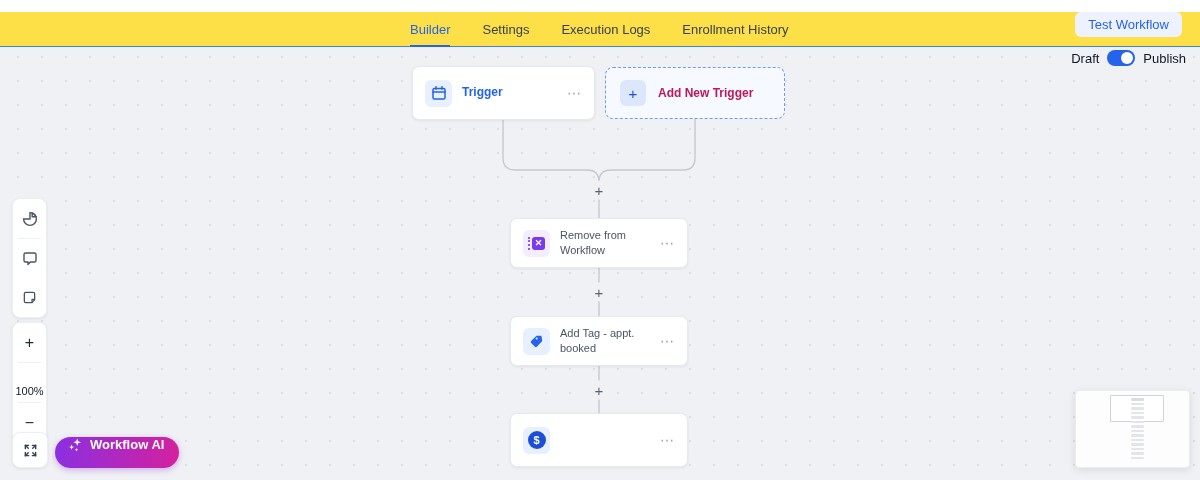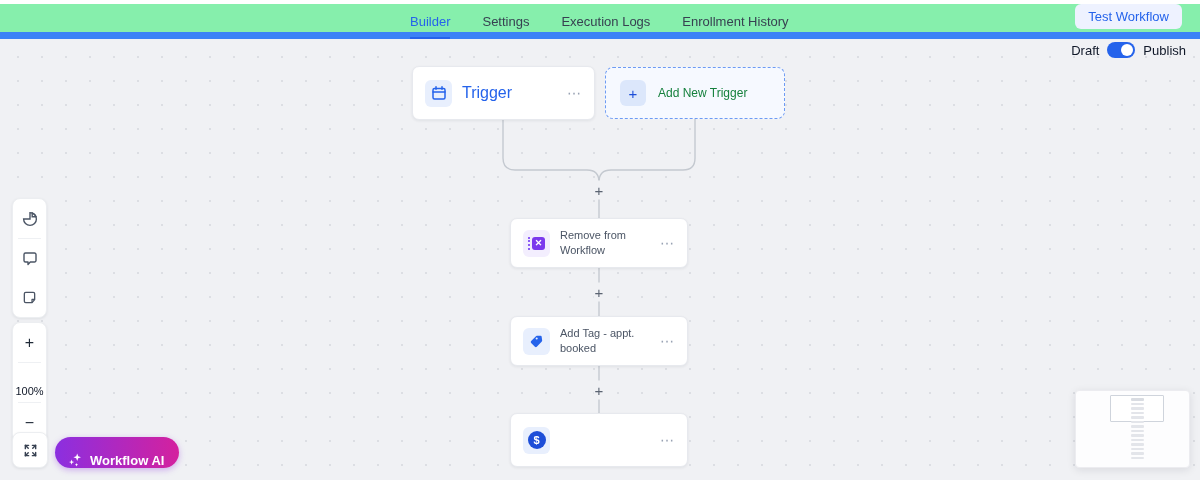--- a/index.html
+++ b/index.html
@@ -6,22 +6,22 @@
   html,body { width:1200px; height:480px; }
   body {
     font-family:"Liberation Sans", sans-serif;
     position:relative; overflow:hidden; background:#ffffff;
     -webkit-font-smoothing:antialiased;
   }
   .stage { position:absolute; inset:0; width:1200px; height:480px; }
 
   
   .header {
-    position:absolute; top:4px; left:0; right:0; height:35px;
-    background:#86efac; border-bottom:7px solid #3b82f6; z-index:30;
+    position:absolute; top:12px; left:0; right:0; height:35px;
+    background:#fde047; border-bottom:1px solid #3b82f6; z-index:30;
   }
   .tabs { position:absolute; left:410px; top:0; height:35px; display:flex; align-items:center; gap:32px; }
   .tab {
     font-size:13px; color:#374151; cursor:pointer; height:35px;
     display:flex; align-items:center; border-bottom:2px solid transparent; padding-top:2px;
   }
   .tab.active { color:#2563eb; border-bottom:2px solid #2563eb; font-weight:500; }
   .header-right { position:absolute; right:14px; top:0; height:35px; display:flex; align-items:center; gap:13px;flex-direction:column; }
   .test-workflow-btn {
     background:#eef2ff; color:#2563eb; font-size:13px; font-weight:500;
@@ -59,34 +59,34 @@
   }
   .icon-chip {
     width:27px; height:27px; border-radius:6px; flex:0 0 auto;
     display:flex; align-items:center; justify-content:center;
   }
   .chip-blue { background:#e8effd; }
   .chip-purple { background:#f3eefe; }
   .node-label { font-size:11px; color:#4b5565; line-height:1.35; }
 
   .trigger-node { left:412px; top:31px; width:183px; height:54px; }
-  .trigger-title { font-size:16px; font-weight:400; color:#2563eb; line-height:1.3; }
+  .trigger-title { font-size:12px; font-weight:700; color:#2563eb; line-height:1.3; }
   .trigger-sub { font-size:11px; color:#4b5565; line-height:1.3; }
 
   .add-new-trigger {
     position:absolute; left:605px; top:32px; width:180px; height:52px;
     background:#f6f9ff; border:1px dashed #6d9bf4; border-radius:8px;
     display:flex; align-items:center; gap:12px; padding:0 14px; cursor:pointer;
   }
   .plus-chip {
     width:26px; height:26px; border-radius:6px; background:#dce7fb;
     display:flex; align-items:center; justify-content:center;
     color:#1d4ed8; font-size:15px; font-weight:500;
   }
-  .ant-label { font-size:12px; font-weight:400; color:#15803d; }
+  .ant-label { font-size:12px; font-weight:700; color:#be185d; }
 
   .remove-node { left:510px; top:183px; width:178px; height:50px; }
   .tag-node { left:510px; top:281px; width:178px; height:50px; }
   .opportunity-node { left:510px; top:378px; width:178px; height:54px; }
   .opportunity-node .node-label { max-width:112px; }
 
   
   .rfw-icon { display:flex; align-items:center; gap:2px; }
   .rfw-dash { width:0; height:13px; border-left:2px dotted #8b5cf6; }
   .rfw-box {
@@ -125,21 +125,21 @@
     box-shadow:0 1px 3px rgba(16,24,40,.08);
     display:flex; align-items:center; justify-content:center; cursor:pointer; color:#374151;
   }
 
   .workflow-ai-btn {
     position:absolute; left:55px; top:402px; height:31px;
     border:none; border-radius:16px; padding:0 15px 0 12px;
     background:linear-gradient(90deg,#8b2fe0 0%, #c website227 0%, #d4219e 100%);
     background:linear-gradient(90deg,#8b2fe0 0%, #d4219e 100%);
     color:#ffffff; font-size:13px; font-weight:700;
-    display:flex; align-items:flex-end; gap:7px; cursor:pointer;
+    display:flex; align-items:flex-start; gap:7px; cursor:pointer;
     box-shadow:0 2px 6px rgba(139,47,224,.35);
     font-family:"Liberation Sans", sans-serif;
   }
 
   
   .minimap {
     position:absolute; left:1075px; top:355px; width:115px; height:78px;
     background:#fdfdfe; border:1px solid #ececf0; border-radius:4px;
     box-shadow:0 2px 8px rgba(16,24,40,.10);
   }

